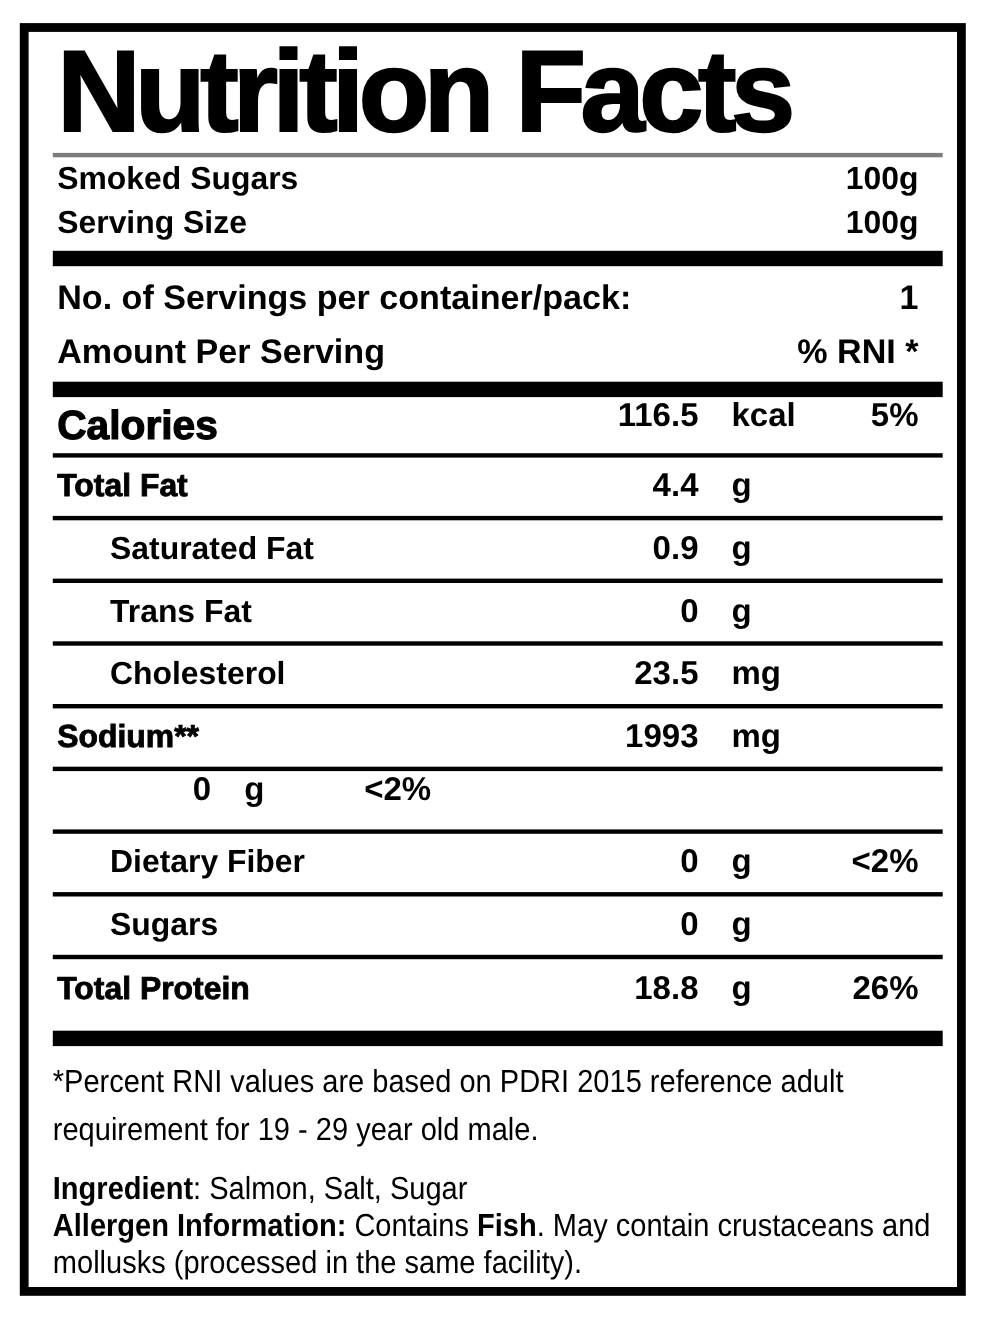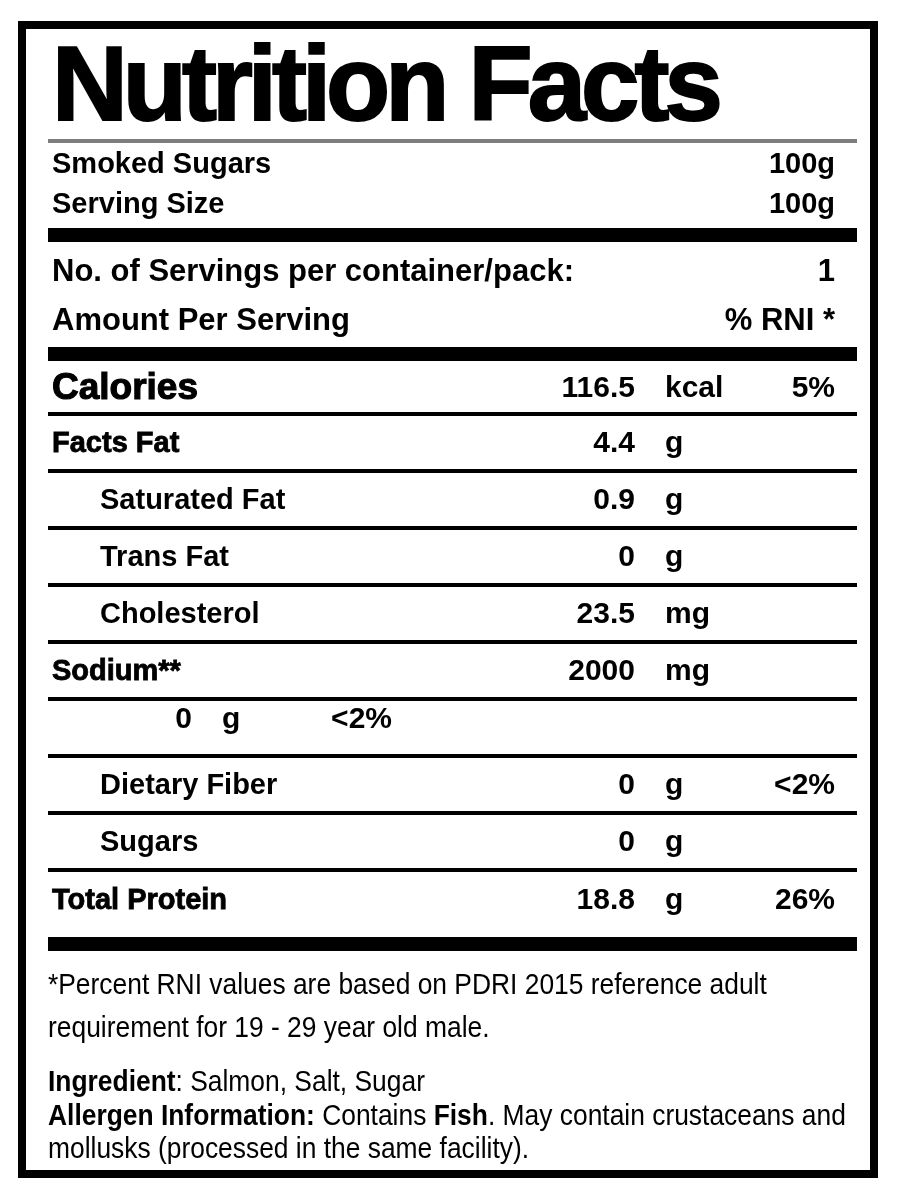--- a/index.html
+++ b/index.html
@@ -40,21 +40,21 @@
   .hrow, .srow {
     display: flex; justify-content: space-between; align-items: center;
     padding-left: 4px; padding-right: 22px;
     font-weight: bold;
   }
   .hrow { height: 40px; font-size: 29px; }
   .srow { height: 49px; font-size: 31px; gap: 41px; }
   .srow-first { margin-top: 4px; }
 
   .calrow {
-    display: flex; align-items: center;
+    display: flex; align-items: flex-start;
     height: 51px;
     padding-left: 4px; padding-right: 22px;
   }
   .cal-lbl {
     flex: 1;
     font-size: 37px; font-weight: bold;
     line-height: 51px;
     -webkit-text-stroke: 1.1px #000;
   }
   .nrow {
@@ -127,21 +127,21 @@
 
   <div class="calrow">
     <span class="cal-lbl">Calories</span>
     <span class="val">116.5</span>
     <span class="unit">kcal</span>
     <span class="pct">5%</span>
   </div>
   <div class="sep"></div>
 
   <div class="nrow main">
-    <span class="lbl">Facts Fat</span>
+    <span class="lbl">Total Fat</span>
     <span class="val">4.4</span>
     <span class="unit">g</span>
     <span class="pct"></span>
   </div>
   <div class="sep"></div>
 
   <div class="nrow sub">
     <span class="lbl">Saturated Fat</span>
     <span class="val">0.9</span>
     <span class="unit">g</span>
@@ -160,21 +160,21 @@
   <div class="nrow sub">
     <span class="lbl">Cholesterol</span>
     <span class="val">23.5</span>
     <span class="unit">mg</span>
     <span class="pct"></span>
   </div>
   <div class="sep"></div>
 
   <div class="nrow main">
     <span class="lbl">Sodium**</span>
-    <span class="val">2000</span>
+    <span class="val">1993</span>
     <span class="unit">mg</span>
     <span class="pct"></span>
   </div>
   <div class="sep"></div>
 
   <div class="nrow main">
     <span class="val">0</span>
     <span class="unit">g</span>
     <span class="pct">&lt;2%</span>
   </div>

